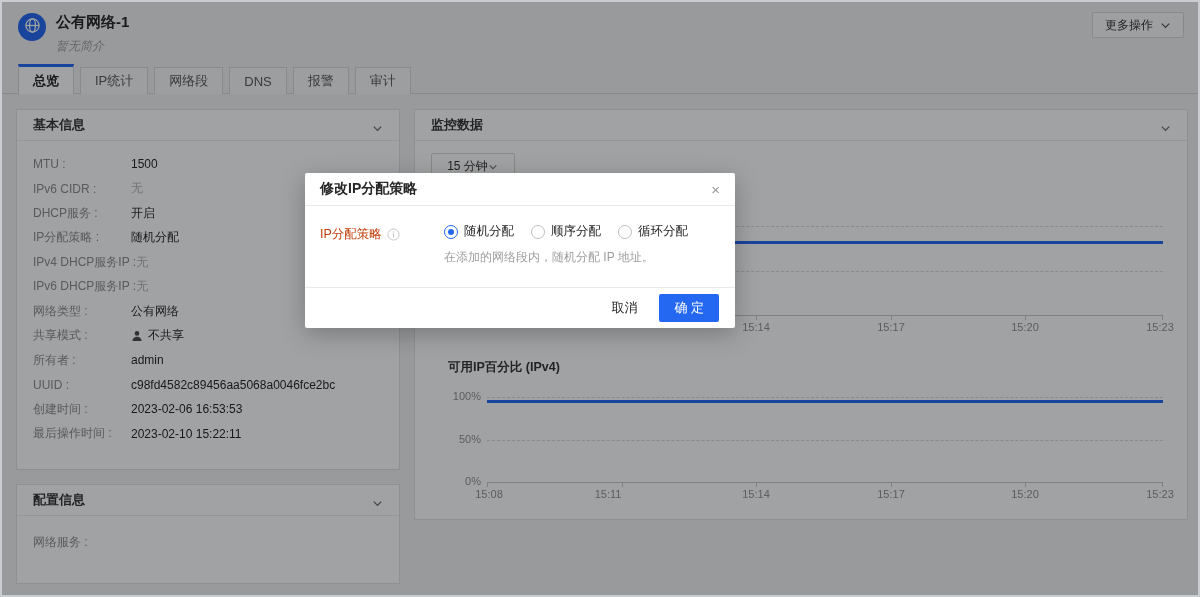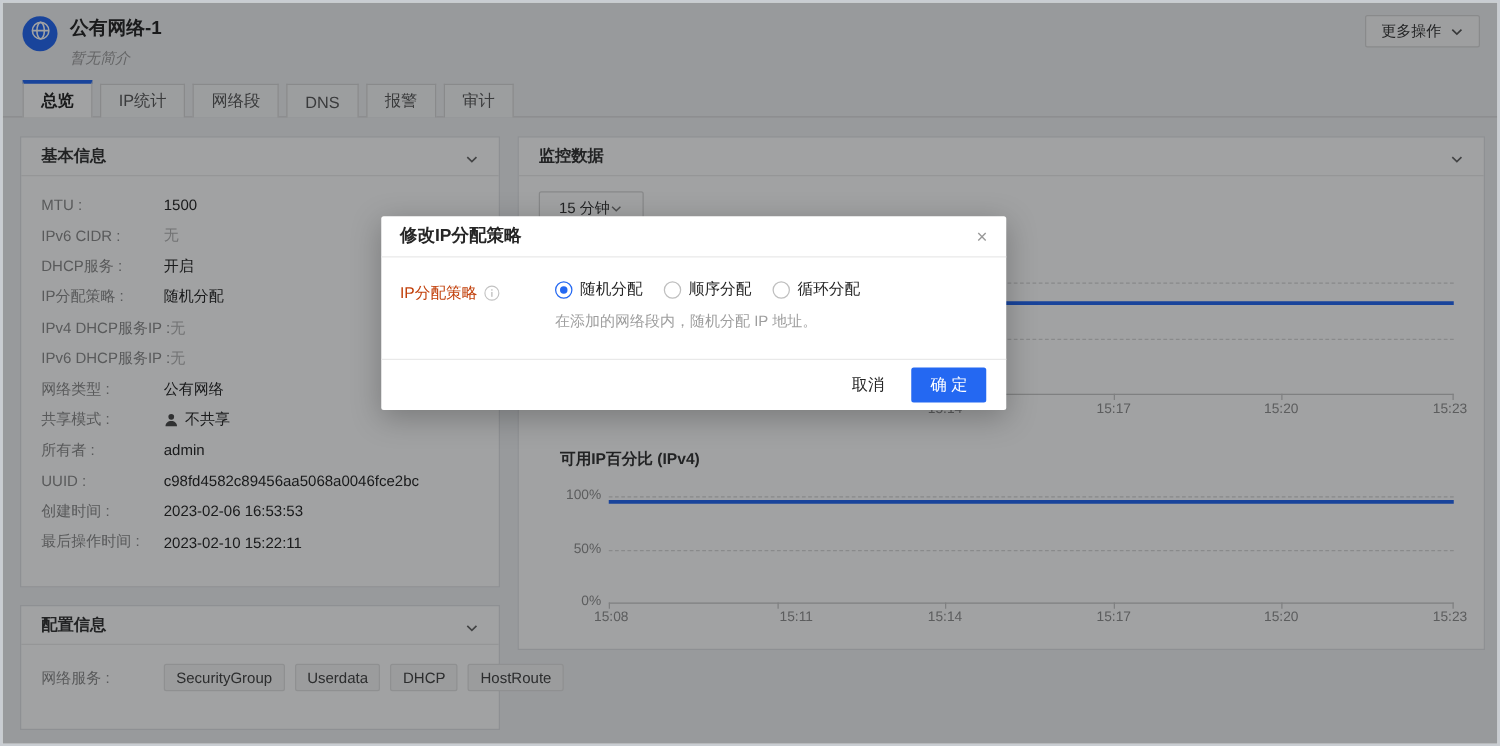--- a/index.html
+++ b/index.html
@@ -39,21 +39,21 @@
   .gridline { position:absolute; height:0; border-top:1px dashed #d8d8d8; left:72px; width:676px; }
   .axisline { position:absolute; height:1px; background:#c8c8c8; left:72px; width:676px; }
   .dataline { position:absolute; height:3px; background:#2468f2; left:72px; width:676px; }
   .tick { position:absolute; width:1px; height:5px; background:#c8c8c8; }
   .xlab { position:absolute; transform:translateX(-50%); font-size:11px; color:#909090; white-space:nowrap; }
   .ylab { position:absolute; left:16px; width:50px; text-align:right; font-size:11px; color:#909090; }
   .chart-title { position:absolute; left:33px; font-size:12.5px; font-weight:bold; color:#333; }
 
   
   .overlay { position:absolute; inset:0; background:rgba(8,10,14,0.38); z-index:50; }
-  .modal { position:absolute; left:303px; top:171px; width:500px; height:155px; background:#fff; border-radius:2px; box-shadow:0 6px 24px rgba(0,0,0,0.25); z-index:60; }
+  .modal { position:absolute; left:303px; top:171px; width:430px; height:155px; background:#fff; border-radius:2px; box-shadow:0 6px 24px rgba(0,0,0,0.25); z-index:60; }
   .modal-hd { height:33px; display:flex; align-items:center; justify-content:space-between; padding:0 15px; border-bottom:1px solid #e9e9e9; }
   .modal-hd .t { font-size:14px; font-weight:bold; color:#262626; }
   .modal-close { font-size:15px; color:#999; cursor:pointer; line-height:1; }
   .modal-bd { position:relative; height:80px; }
   .field-lbl { position:absolute; left:15px; top:20px; display:flex; align-items:center; gap:5px; font-size:12.5px; color:#c2410c; }
   .radios { position:absolute; left:139px; top:17px; display:flex; gap:17px; }
   .radio { display:flex; align-items:center; gap:6px; font-size:12.5px; color:#262626; cursor:pointer; }
   .rdot { width:14px; height:14px; border-radius:50%; border:1px solid #bfbfbf; background:#fff; position:relative; flex:0 0 auto; }
   .radio.sel .rdot { border-color:#2468f2; }
   .radio.sel .rdot::after { content:""; position:absolute; left:3px; top:3px; width:6px; height:6px; border-radius:50%; background:#2468f2; }
@@ -183,26 +183,20 @@
       <span class="t">配置信息</span>
       <span class="chev">
         <svg width="11" height="11" viewBox="0 0 12 12" fill="none" stroke="#666" stroke-width="1.4">
             <polyline points="2,4 6,8 10,4"></polyline>
           </svg>
       </span>
     </div>
     <div class="kv-body">
       <div class="kv" style="height:30px;">
         <span class="lbl">网络服务 :</span>
-        <span class="tags">
-          <span class="tag">SecurityGroup</span>
-          <span class="tag">Userdata</span>
-          <span class="tag">DHCP</span>
-          <span class="tag">HostRoute</span>
-        </span>
       </div>
     </div>
   </div>
 
   <div class="panel" style="left:412px; top:107px; width:774px; height:411px;">
     <div class="panel-hd">
       <span class="t">监控数据</span>
       <span class="chev">
         <svg width="11" height="11" viewBox="0 0 12 12" fill="none" stroke="#666" stroke-width="1.4">
             <polyline points="2,4 6,8 10,4"></polyline>
@@ -245,21 +239,21 @@
       <div class="gridline" style="top:330px;"></div>
       <div class="dataline" style="top:290px;"></div>
       <div class="axisline" style="top:372px;"></div>
       <div class="tick" style="left:72px; top:372px;"></div>
       <div class="tick" style="left:207px; top:372px;"></div>
       <div class="tick" style="left:341px; top:372px;"></div>
       <div class="tick" style="left:476px; top:372px;"></div>
       <div class="tick" style="left:610px; top:372px;"></div>
       <div class="tick" style="left:747px; top:372px;"></div>
       <span class="xlab" style="left:74px; top:378px;">15:08</span>
-      <span class="xlab" style="left:222px; top:378px;">15:11</span>
+      <span class="xlab" style="left:193px; top:378px;">15:11</span>
       <span class="xlab" style="left:341px; top:378px;">15:14</span>
       <span class="xlab" style="left:476px; top:378px;">15:17</span>
       <span class="xlab" style="left:610px; top:378px;">15:20</span>
       <span class="xlab" style="left:745px; top:378px;">15:23</span>
     </div>
   </div>
 
   <div class="overlay"></div>
 
   <div class="modal">

